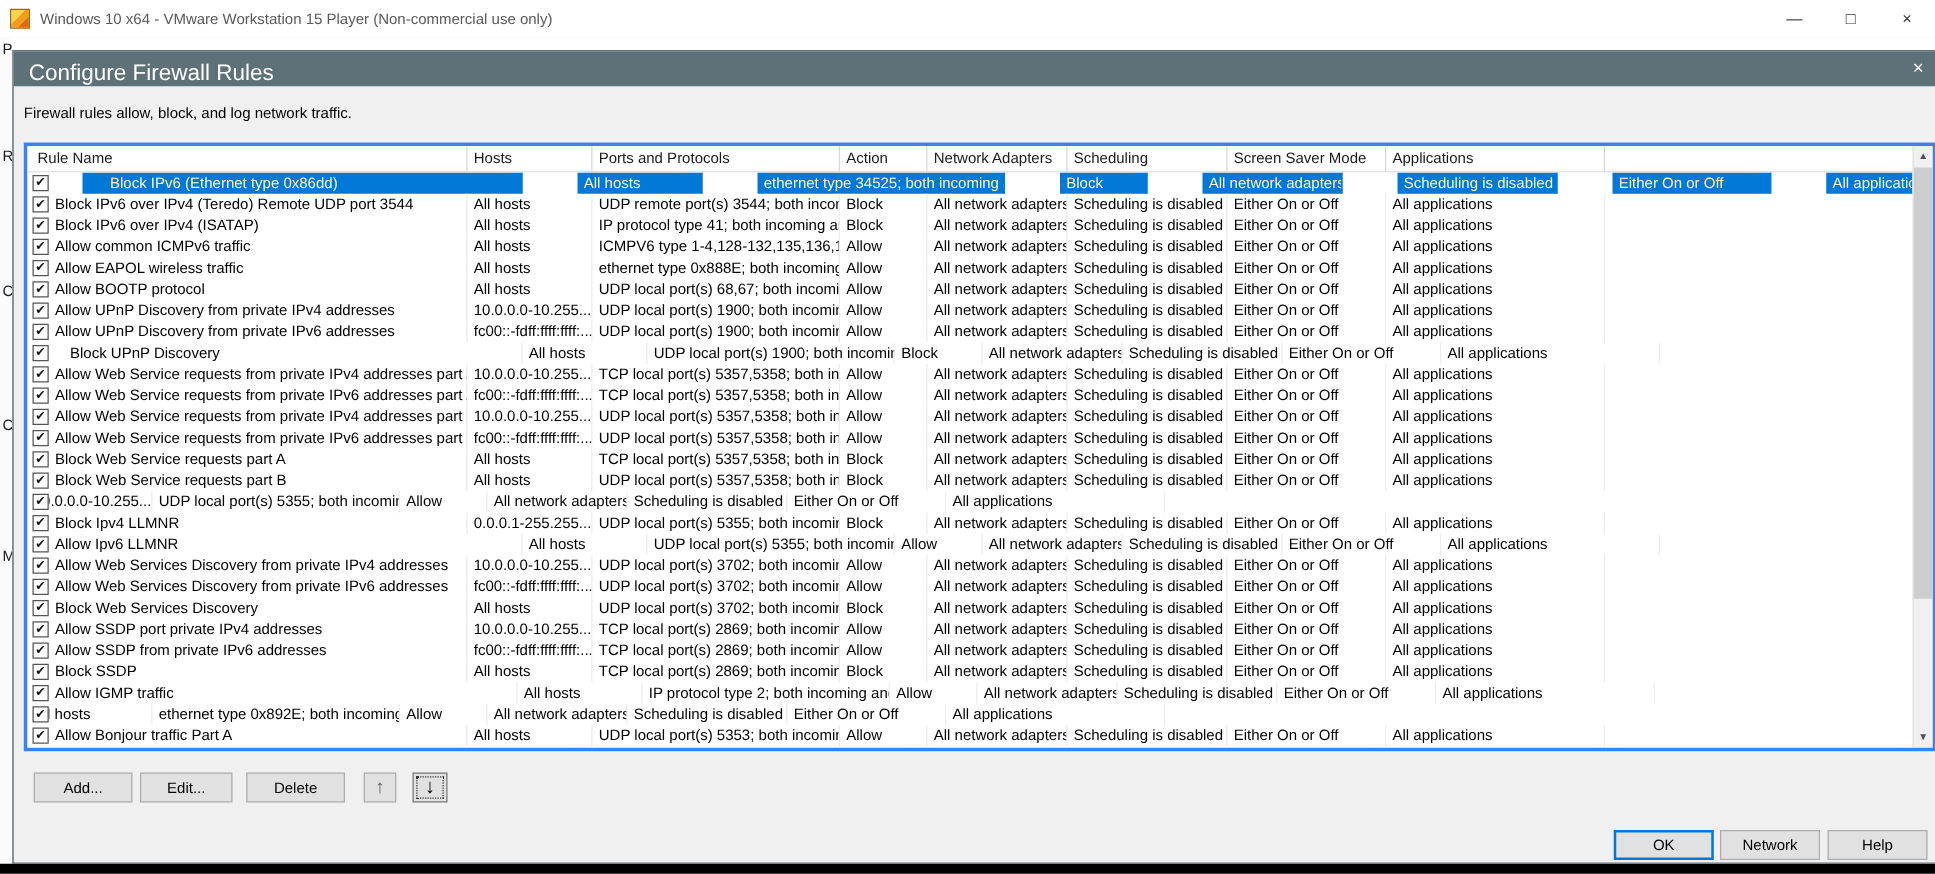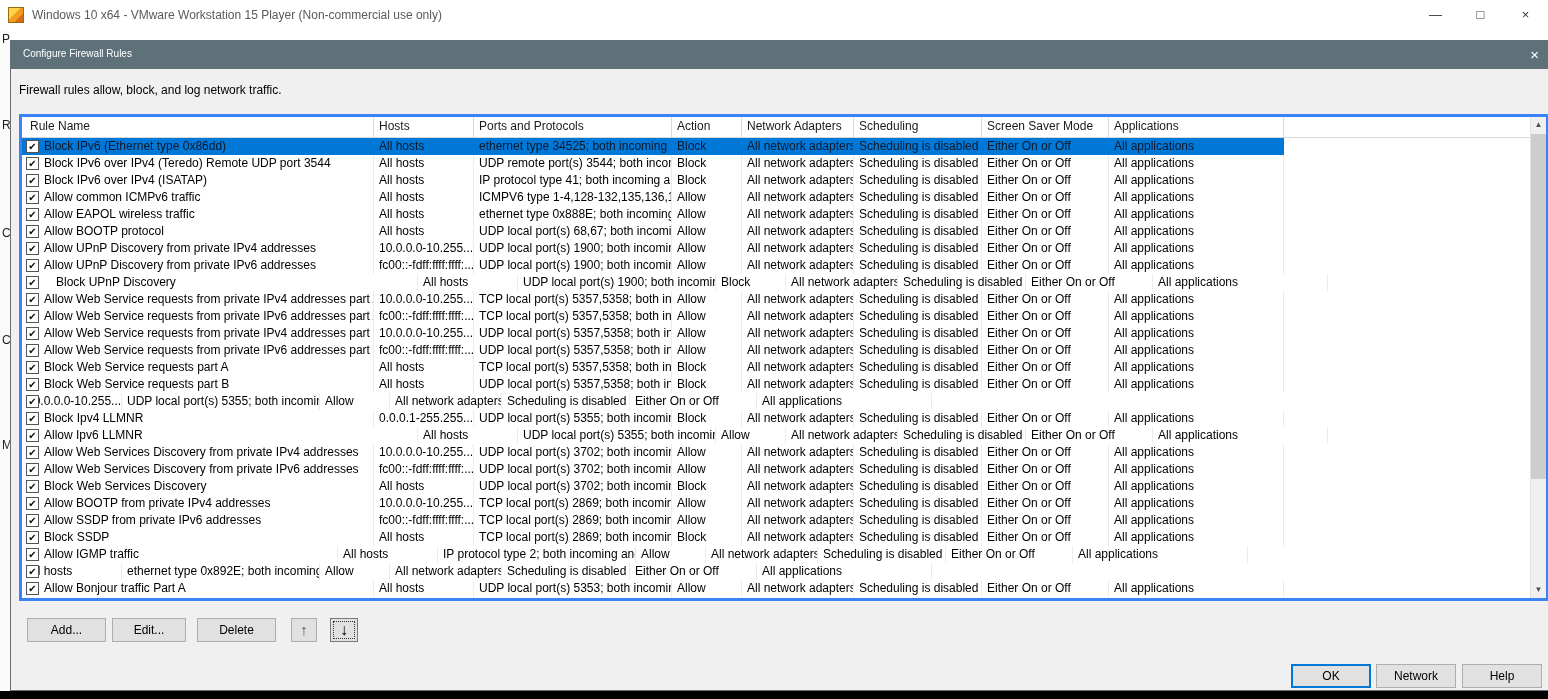--- a/index.html
+++ b/index.html
@@ -17,37 +17,37 @@
   .vm-controls{position:absolute;right:0;top:0;height:30px;display:flex;}
   .vm-btn{width:45px;height:30px;text-align:center;line-height:30px;font-size:13px;color:#333;}
   
   .menu-strip{position:absolute;left:0;top:30px;width:1548px;height:10px;background:#ffffff;}
   .left-strip{position:absolute;left:0;top:30px;width:10px;height:661px;background:#fbfbfb;overflow:hidden;}
   .frag{position:absolute;left:2px;font-size:12px;color:#1c1c1c;}
   
   .dialog{position:absolute;left:10px;top:40px;width:1538px;height:651px;background:#f0f0f0;
     border:1px solid #64707a;border-right:none;box-sizing:border-box;}
   .dlg-titlebar{position:absolute;left:0;top:0;width:100%;height:28px;background:#5e7078;}
-  .dlg-title{position:absolute;left:12px;top:7px;font-size:10px;color:#ffffff;}
+  .dlg-title{position:absolute;left:12px;top:7px;font-size:18px;color:#ffffff;}
   .dlg-close{position:absolute;right:9px;top:5px;font-size:15px;color:#ffffff;cursor:default;}
   .dlg-desc{position:absolute;left:8px;top:42px;font-size:12px;color:#000000;}
   
   .table{position:absolute;left:8px;top:73px;width:1530px;height:487px;background:#ffffff;
     border:3px solid #3b82f6;box-sizing:border-box;}
   .thead{position:absolute;left:0;top:0;right:16px;height:20px;display:flex;background:#ffffff;
     border-bottom:1px solid #d9d9d9;}
   .th{box-sizing:border-box;border-right:1px solid #d9d9d9;font-size:12px;color:#1a1a1a;
     line-height:19px;padding-left:5px;white-space:nowrap;overflow:hidden;flex:none;}
   .th.first{padding-left:8px;}
   .tbody{position:absolute;left:0;top:21px;right:16px;bottom:0;overflow:hidden;background:#ffffff;}
   .row{position:relative;height:17px;display:flex;}
   .cell{box-sizing:border-box;border-right:1px solid #ececec;font-size:12px;color:#000;
     line-height:17px;padding-left:5px;white-space:nowrap;overflow:hidden;flex:none;}
   .cell.first{padding-left:22px;}
-  .row.selected .cell{background:#0078d7;color:#0f172a;border-right-color:#0078d7;}
+  .row.selected .cell{background:#0078d7;color:#fef9c3;border-right-color:#0078d7;margin-left:44px;}
   .cb{position:absolute;left:4px;top:2px;width:13px;height:13px;background:#ffffff;
     border:1px solid #555;box-sizing:border-box;font-size:10px;line-height:11px;text-align:center;color:#111;z-index:2;}
   
   .vscroll{position:absolute;right:0;top:0;width:16px;bottom:0;background:#f0f0f0;border-left:1px solid #e2e2e2;box-sizing:border-box;}
   .scroll-btn{position:absolute;left:0;width:15px;height:16px;font-size:8px;color:#505050;text-align:center;line-height:16px;}
   .scroll-btn.up{top:0;}
   .scroll-btn.down{bottom:0;}
   .scroll-thumb{position:absolute;left:0;top:17px;width:15px;height:345px;background:#cdcdcd;}
   
   .btn{position:absolute;height:24px;background:#e1e1e1;border:1px solid #adadad;box-sizing:border-box;
@@ -328,21 +328,21 @@
           <div class="cell" style="width: 100px;">All hosts</div>
           <div class="cell" style="width: 198px;">UDP local port(s) 3702; both incoming...</div>
           <div class="cell" style="width: 70px;">Block</div>
           <div class="cell" style="width: 112px;">All network adapters</div>
           <div class="cell" style="width: 128px;">Scheduling is disabled</div>
           <div class="cell" style="width: 127px;">Either On or Off</div>
           <div class="cell" style="width: 175px;">All applications</div>
         </div>
         <div class="row">
           <span class="cb">✔</span>
-          <div class="cell first" style="width: 352px;">Allow BOOTP from private IPv4 addresses</div>
+          <div class="cell first" style="width: 352px;">Allow SSDP port private IPv4 addresses</div>
           <div class="cell" style="width: 100px;">10.0.0.0-10.255....</div>
           <div class="cell" style="width: 198px;">TCP local port(s) 2869; both incoming...</div>
           <div class="cell" style="width: 70px;">Allow</div>
           <div class="cell" style="width: 112px;">All network adapters</div>
           <div class="cell" style="width: 128px;">Scheduling is disabled</div>
           <div class="cell" style="width: 127px;">Either On or Off</div>
           <div class="cell" style="width: 175px;">All applications</div>
         </div>
         <div class="row">
           <span class="cb">✔</span>
@@ -361,21 +361,21 @@
           <div class="cell" style="width: 100px;">All hosts</div>
           <div class="cell" style="width: 198px;">TCP local port(s) 2869; both incoming...</div>
           <div class="cell" style="width: 70px;">Block</div>
           <div class="cell" style="width: 112px;">All network adapters</div>
           <div class="cell" style="width: 128px;">Scheduling is disabled</div>
           <div class="cell" style="width: 127px;">Either On or Off</div>
           <div class="cell" style="width: 175px;">All applications</div>
         </div>
         <div class="row">
           <span class="cb">✔</span>
-          <div class="cell first" style="width: 316px;">Allow IGMP traffic</div>
+          <div class="cell first" style="width: 392px;">Allow IGMP traffic</div>
           <div class="cell" style="width: 100px;">All hosts</div>
           <div class="cell" style="width: 198px;">IP protocol type 2; both incoming and ...</div>
           <div class="cell" style="width: 70px;">Allow</div>
           <div class="cell" style="width: 112px;">All network adapters</div>
           <div class="cell" style="width: 128px;">Scheduling is disabled</div>
           <div class="cell" style="width: 127px;">Either On or Off</div>
           <div class="cell" style="width: 175px;">All applications</div>
         </div>
         <div class="row">
           <span class="cb">✔</span>

